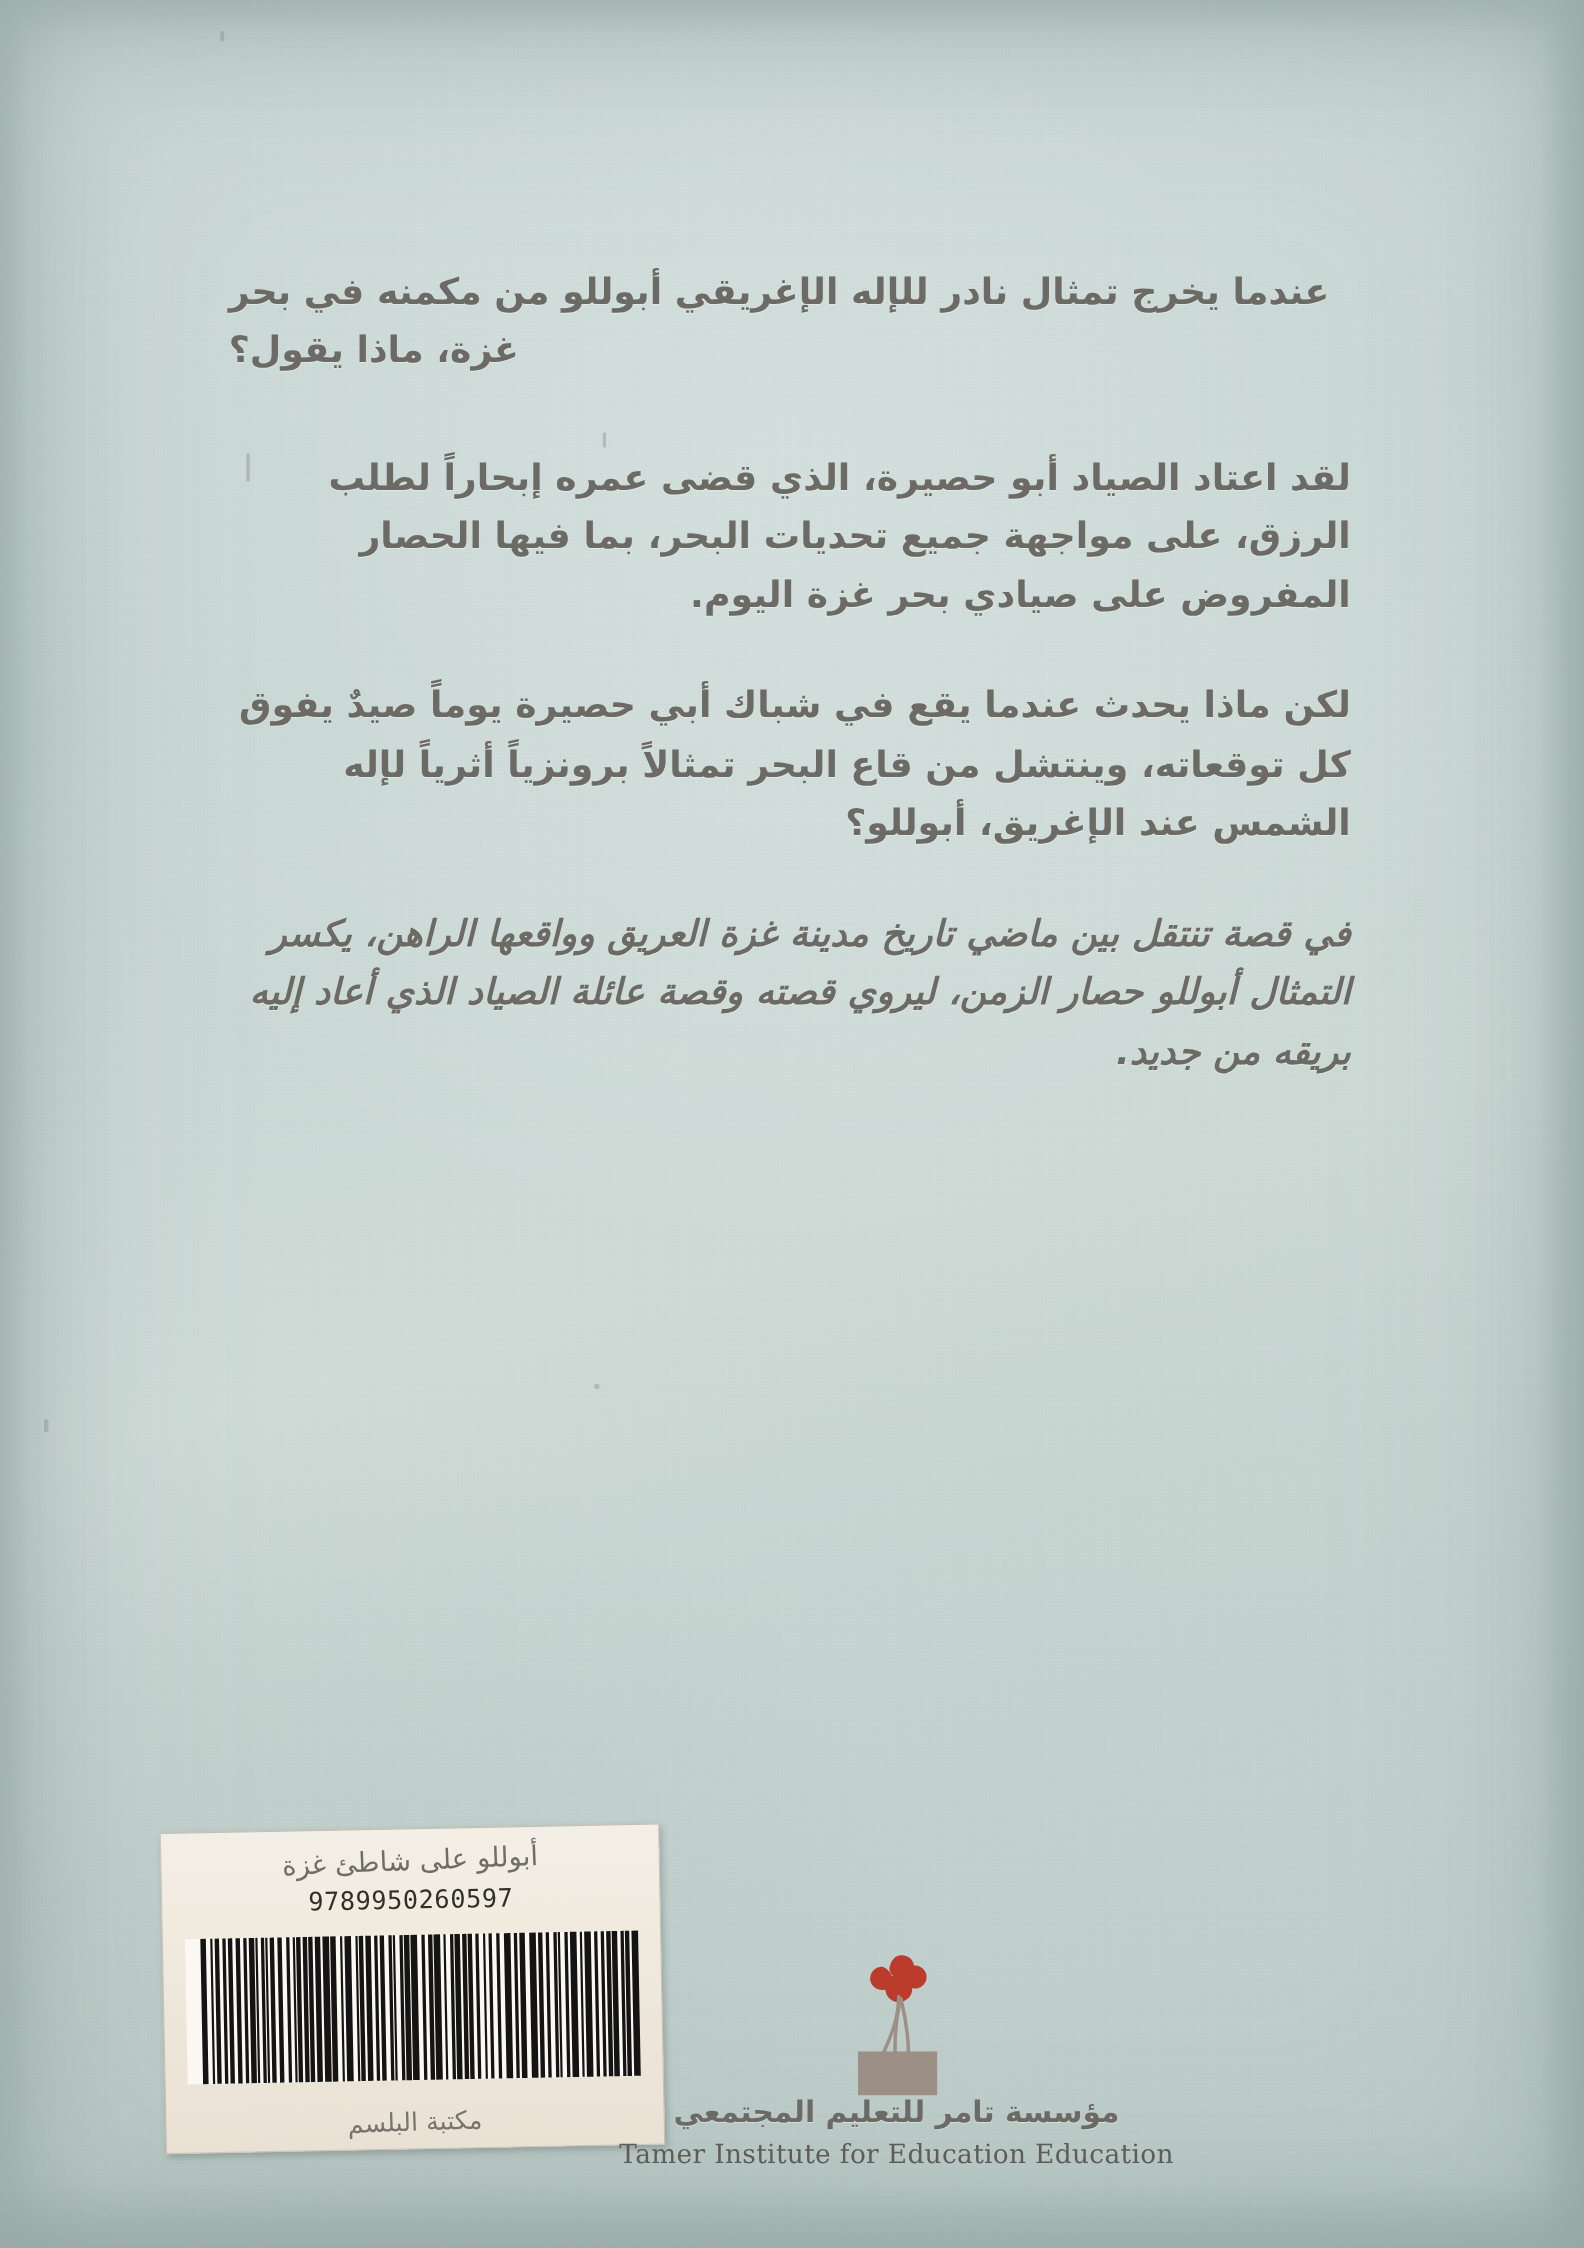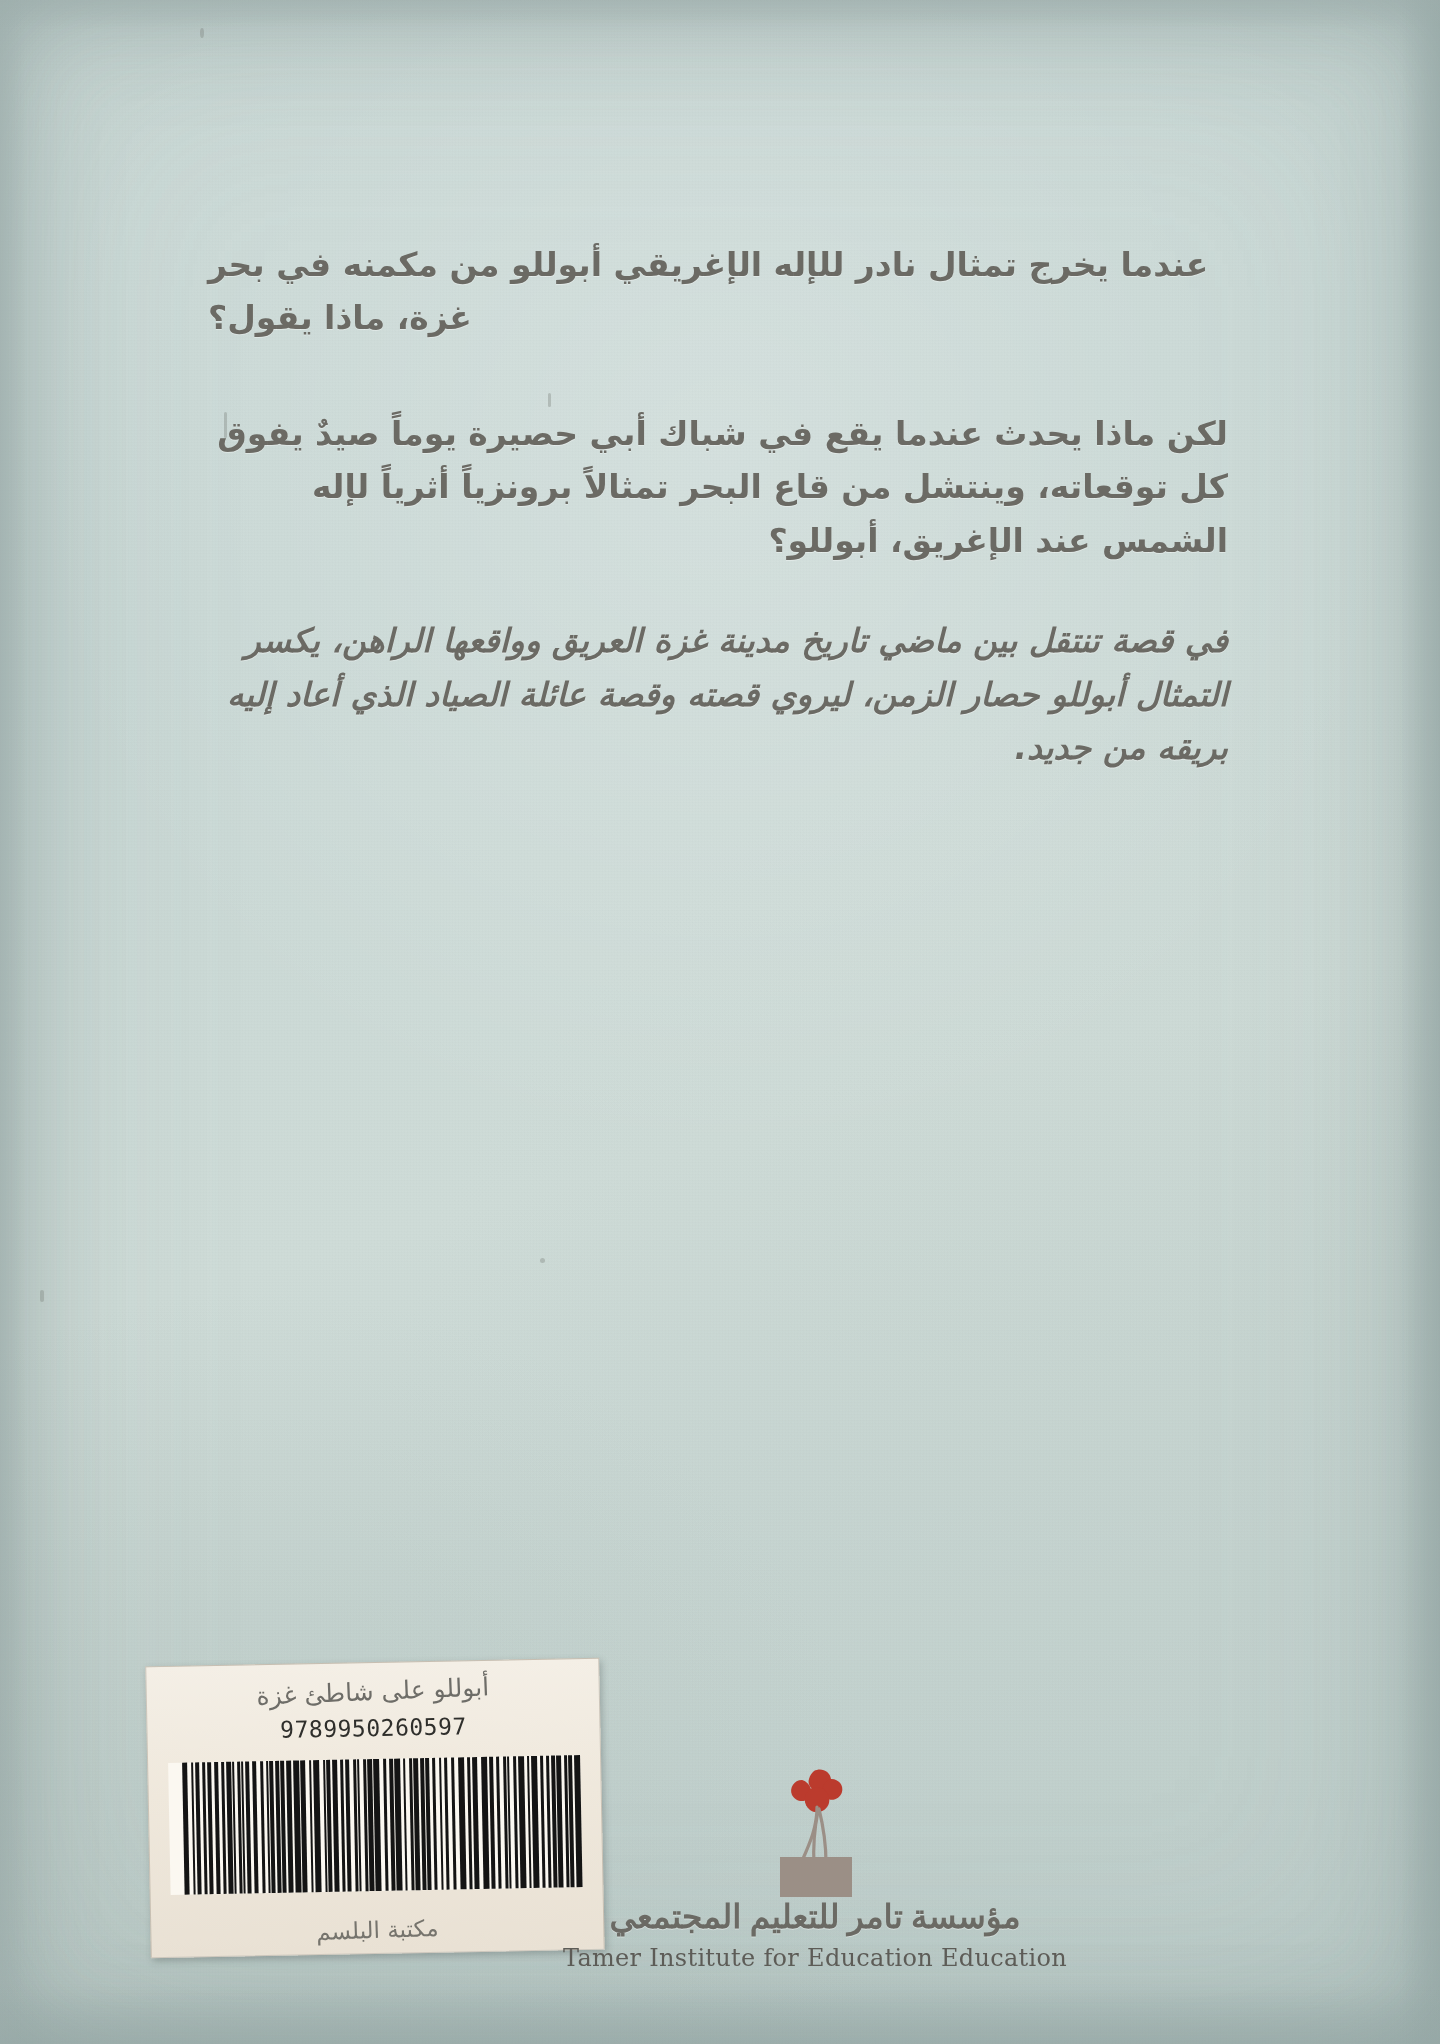--- a/index.html
+++ b/index.html
@@ -165,26 +165,25 @@
     width: 150px;
     height: 132px;
     margin-left: 190px; 
   }
   .pub-names {
     margin-left: 190px;
     text-align: center;
   }
   .pub-ar {
     color: #6b6a64;
-    font-size: 33px;
+    font-size: 27px;
     font-weight: 700;
     letter-spacing: 0.2px;
     margin-bottom: 8px;
     text-shadow: 0 1px 0 rgba(255,255,255,0.35);
-    font-family: Liberation Serif, serif;
   }
   .pub-en {
     color: #5d5c57;
     font-family: "DejaVu Serif", serif;
     font-size: 24px;
     direction: ltr;
     letter-spacing: 0.3px;
   }
 
   
@@ -208,20 +207,21 @@
   <div class="edge-bottom"></div>
 
   <div class="speck" style="left:200px;top:28px;width:4px;height:10px;"></div>
   <div class="speck" style="left:224px;top:412px;width:3px;height:26px;border-radius:2px;"></div>
   <div class="speck" style="left:548px;top:393px;width:3px;height:14px;border-radius:2px;"></div>
   <div class="speck" style="left:40px;top:1290px;width:4px;height:12px;border-radius:2px;"></div>
   <div class="speck" style="left:540px;top:1258px;width:5px;height:5px;"></div>
 
   <div class="blurb">
     <p class="q1">عندما يخرج تمثال نادر للإله الإغريقي أبوللو من مكمنه في بحر غزة، ماذا يقول؟</p>
+    <p>لقد اعتاد الصياد أبو حصيرة، الذي قضى عمره إبحاراً لطلب الرزق، على مواجهة جميع تحديات البحر، بما فيها الحصار المفروض على صيادي بحر غزة اليوم.</p>
     <p>لكن ماذا يحدث عندما يقع في شباك أبي حصيرة يوماً صيدٌ يفوق كل توقعاته، وينتشل من قاع البحر تمثالاً برونزياً أثرياً لإله الشمس عند الإغريق، أبوللو؟</p>
     <p>في قصة تنتقل بين ماضي تاريخ مدينة غزة العريق وواقعها الراهن، يكسر التمثال أبوللو حصار الزمن، ليروي قصته وقصة عائلة الصياد الذي أعاد إليه بريقه من جديد.</p>
   </div>
 
   <div class="label">
     <div class="hand1">أبوللو على شاطئ غزة</div>
     <div class="isbn">9789950260597</div>
     <div class="barcode" id="barcode">
         <i style="width: 6px;"></i>
         <i style="width: 2px; background: transparent;"></i>

